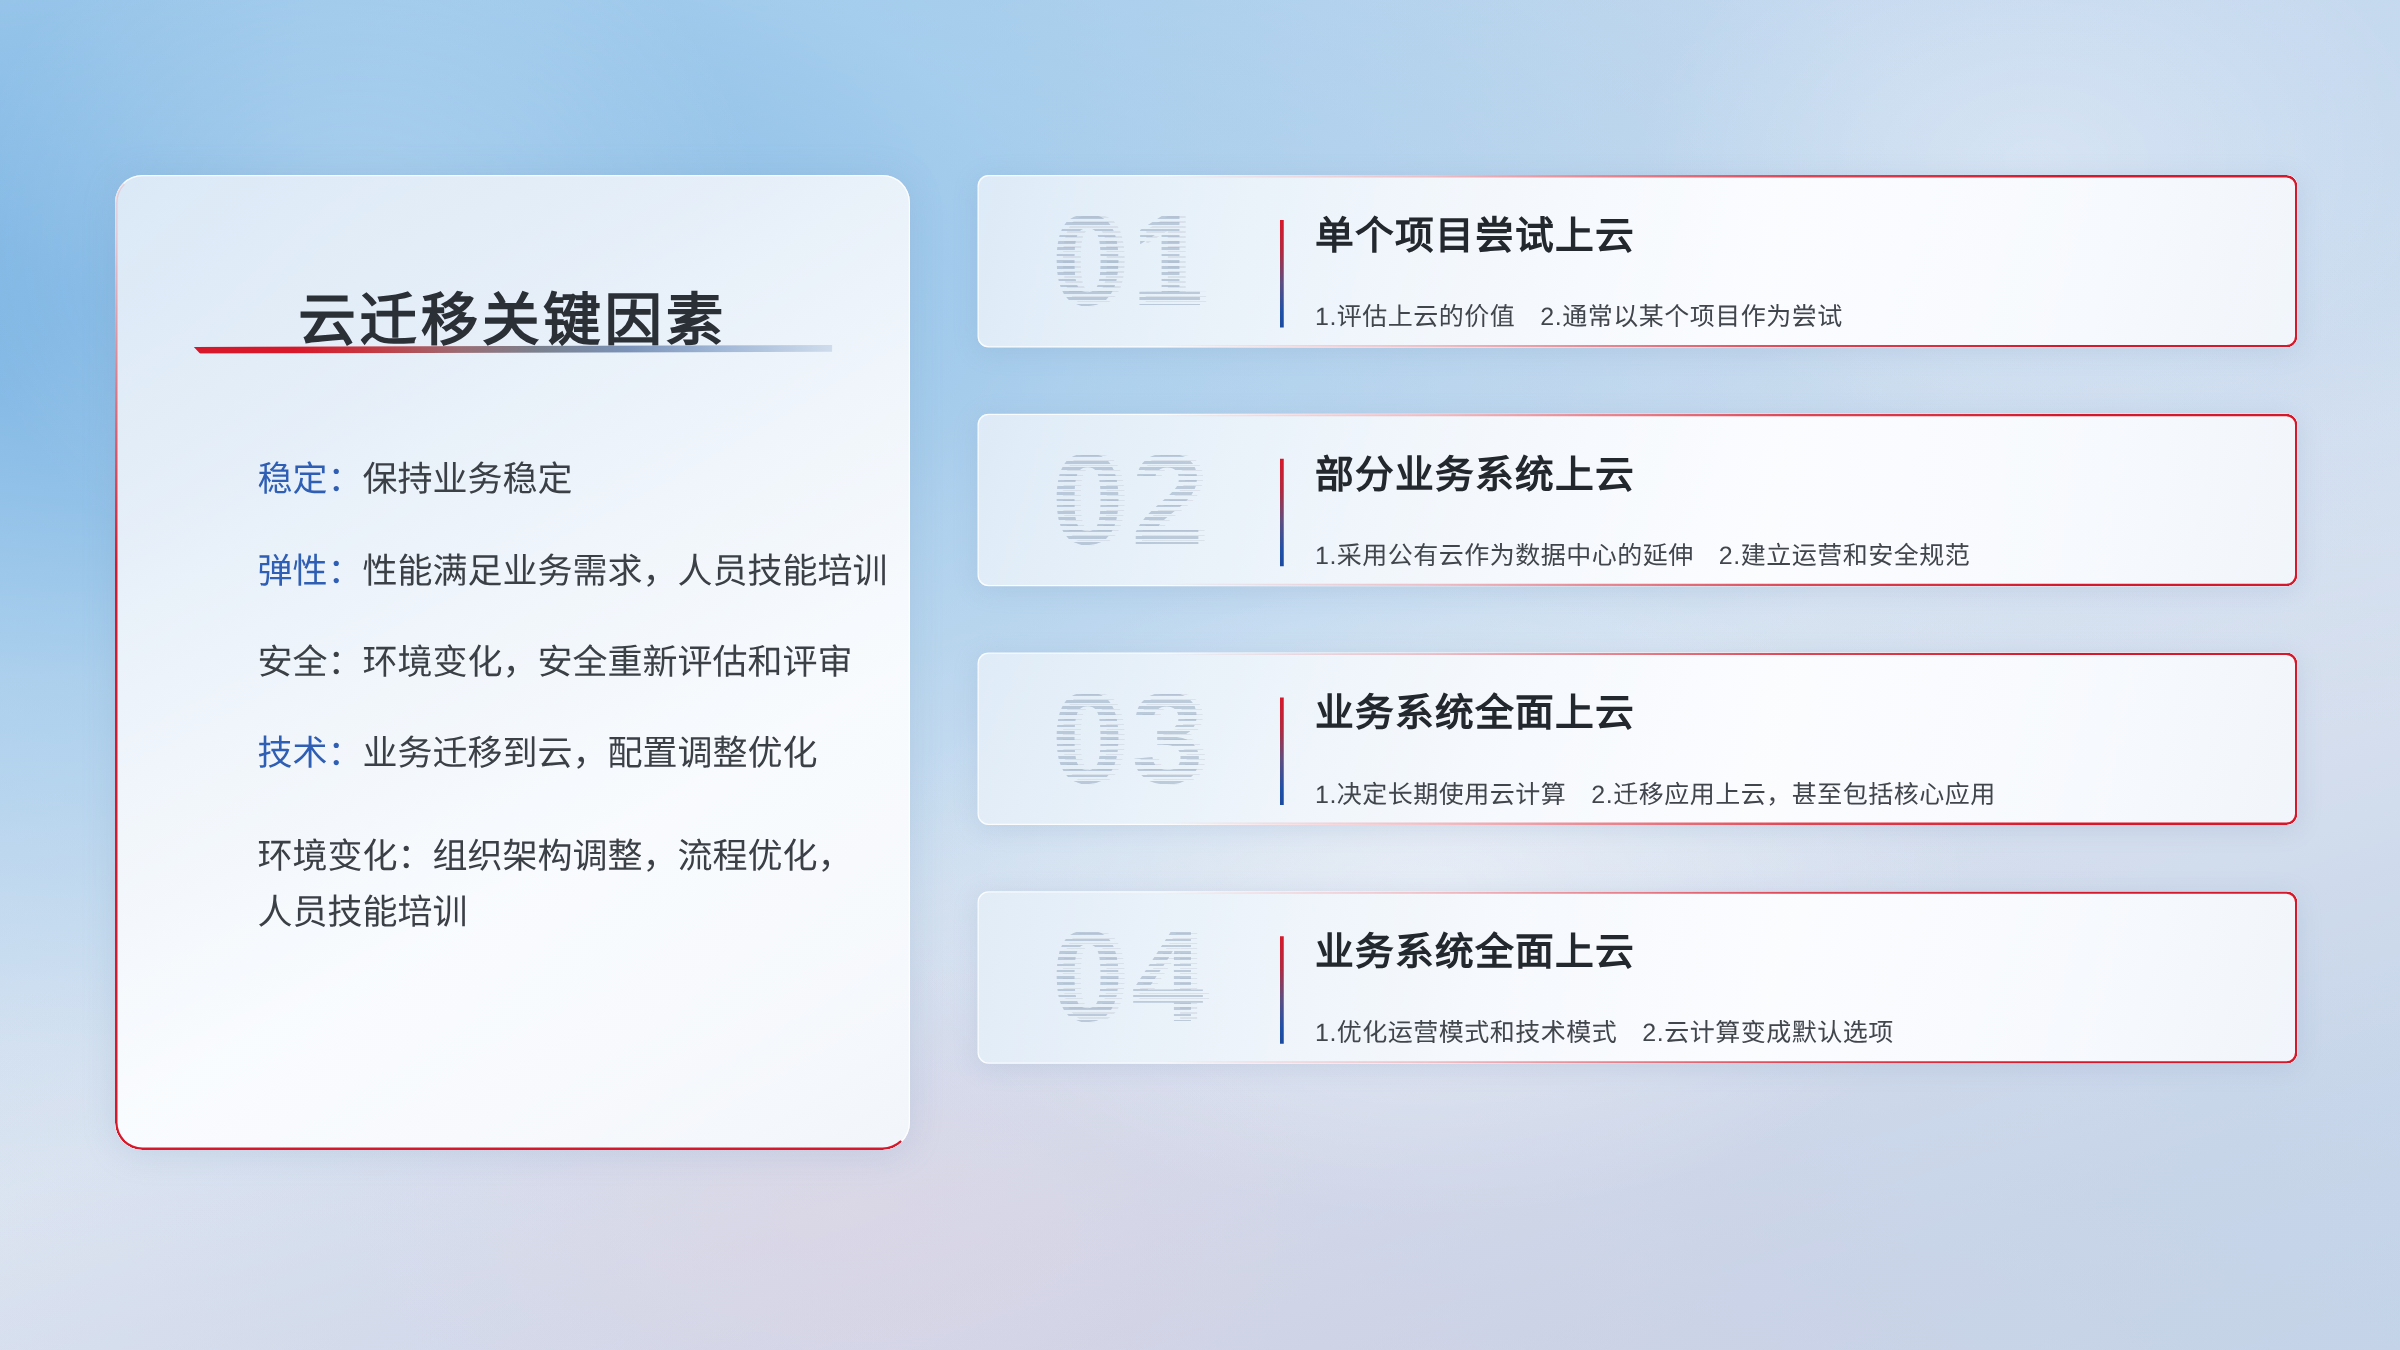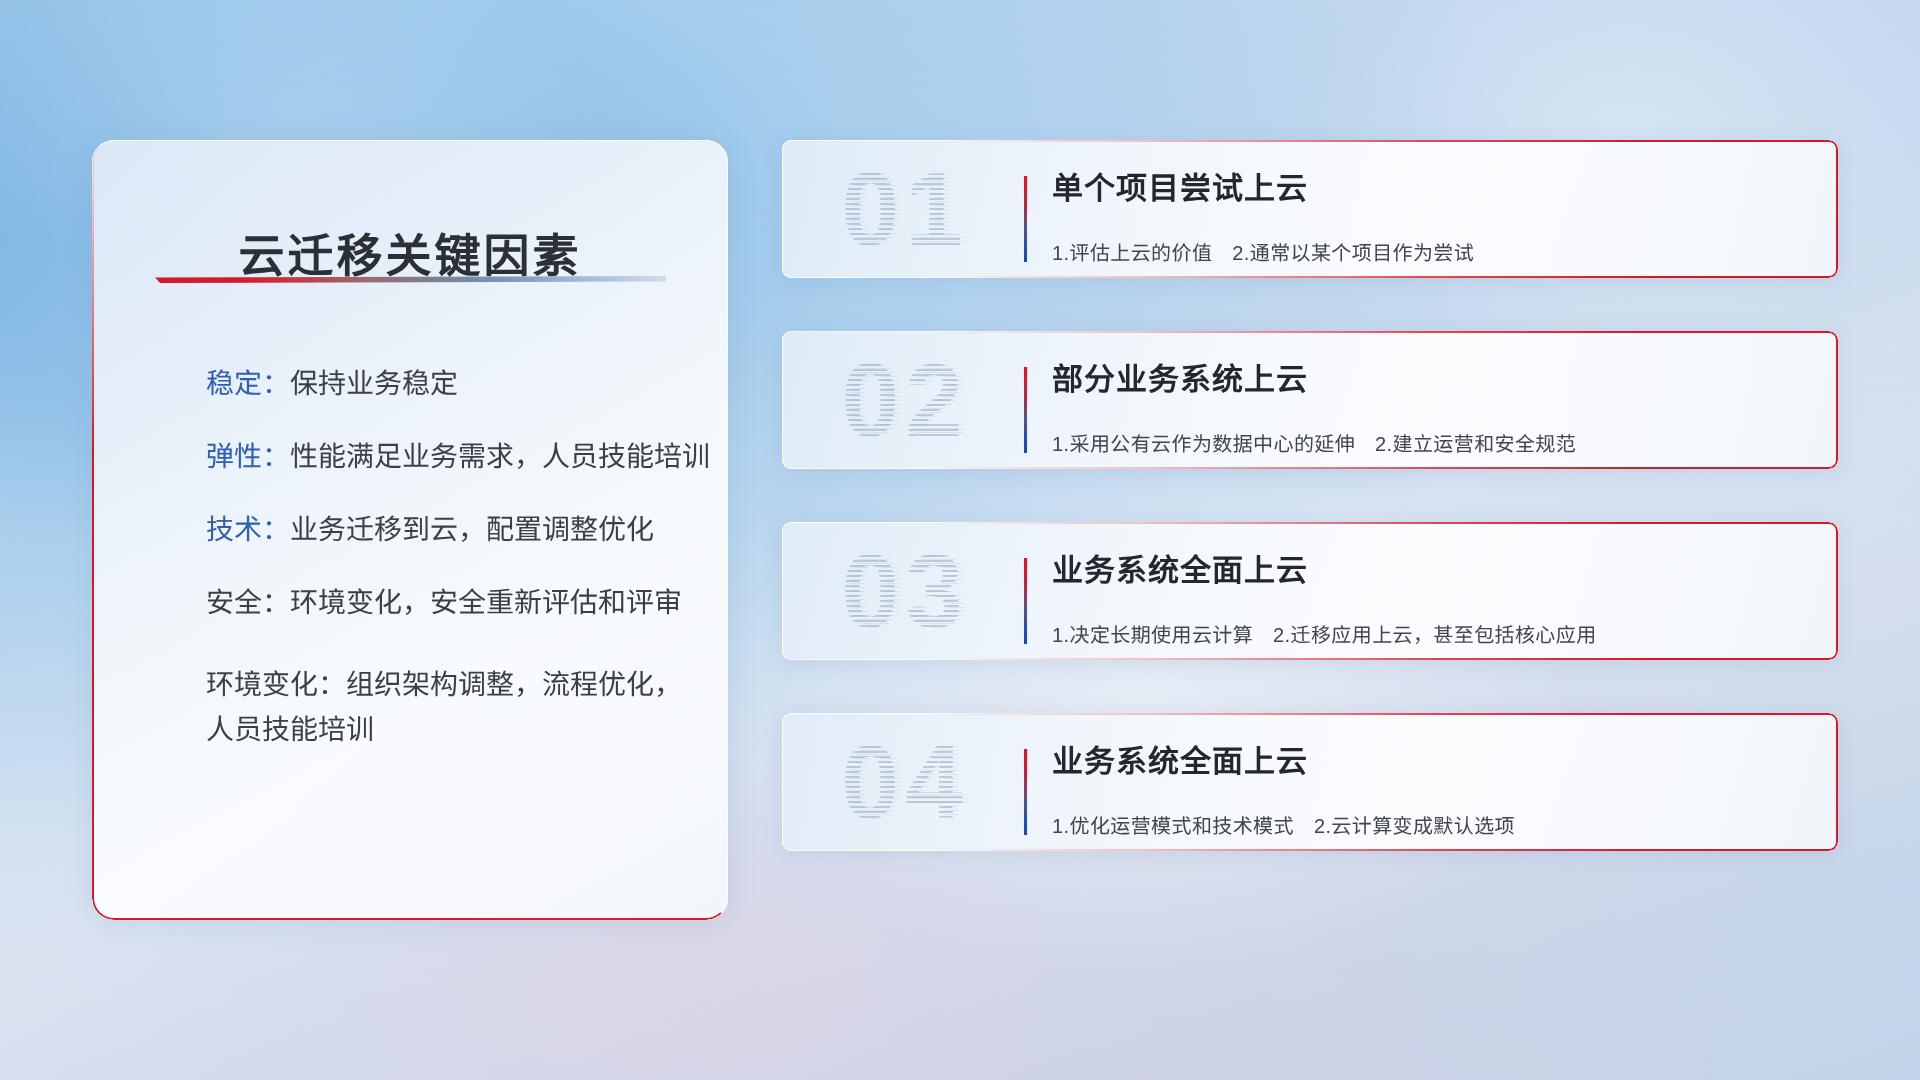--- a/index.html
+++ b/index.html
@@ -275,25 +275,25 @@
 
       <div class="factor-row">
         <span class="factor-label">稳定：</span><span class="factor-text">保持业务稳定</span>
       </div>
 
       <div class="factor-row">
         <span class="factor-label">弹性：</span><span class="factor-text">性能满足业务需求，人员技能培训</span>
       </div>
 
       <div class="factor-row">
+        <span class="factor-label plain">安全：</span><span class="factor-text">环境变化，安全重新评估和评审</span>
+      </div>
+
+      <div class="factor-row">
         <span class="factor-label">技术：</span><span class="factor-text">业务迁移到云，配置调整优化</span>
-      </div>
-
-      <div class="factor-row">
-        <span class="factor-label plain">安全：</span><span class="factor-text">环境变化，安全重新评估和评审</span>
       </div>
 
       <div class="factor-row wrap">
         <span class="factor-label plain">环境变化：</span><span class="factor-text">组织架构调整，流程优化，人员技能培训</span>
       </div>
 
     </div>
   </section>
 
   <section id="cards">

